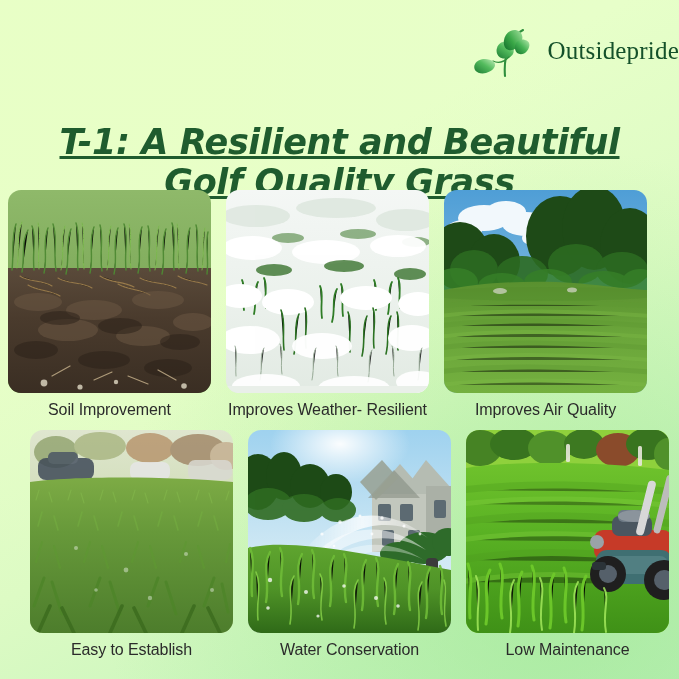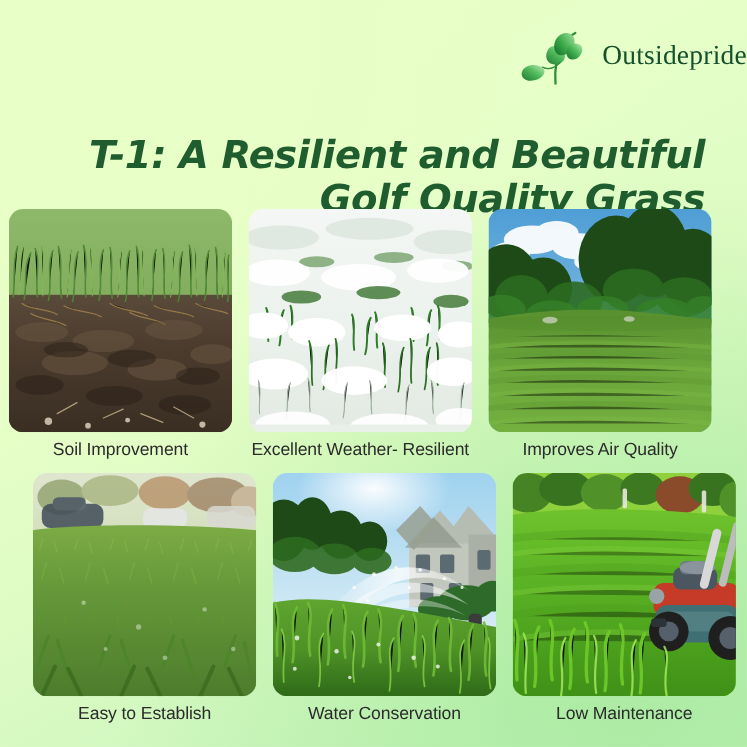--- a/index.html
+++ b/index.html
@@ -51,30 +51,31 @@
     line-height: 1;
     margin-top: 1px;
   }
 
   
   .title {
     position: absolute;
     top: 100px;
     left: 0;
     width: 100%;
-    text-align: right;
+    text-align: center;
     font-family: "DejaVu Sans", sans-serif;
     font-weight: 700;
     font-style: italic;
     font-size: 35px;
     line-height: 1.14;
     letter-spacing: -0.4px;
     color: #1f5c2e;
     padding: 0 38px;
     box-sizing: border-box;
+    text-decoration: underline;
   }
   .title-line { display: block; white-space: nowrap; }
 
   
   .grid {
     position: absolute;
     top: 190px;
     left: 20px;
     width: 639px;
     display: grid;
@@ -316,21 +317,21 @@
           </g>
           <g fill="#ffffff" opacity="0.9">
             <ellipse cx="40" cy="196" rx="34" ry="12"></ellipse>
               <ellipse cx="128" cy="198" rx="36" ry="12"></ellipse>
             <ellipse cx="192" cy="192" rx="22" ry="11"></ellipse>
           </g>
           <path d="M0 196 L203 196 L203 203 L0 203 Z" fill="#e9efe9"></path>
         </svg>
       </div>
       <div class="caption">
-        <span>Excellent Weather-</span>
+        <span>Improves Weather-</span>
         <span>Resilient</span>
       </div>
     </div>
 
     <div class="cell">
       <div class="thumb">
         <svg viewBox="0 0 203 203" preserveAspectRatio="none">
           <defs>
             <linearGradient id="gcSky" x1="0" y1="0" x2="0" y2="1">
               <stop offset="0%" stop-color="#4f9ed6"></stop>

